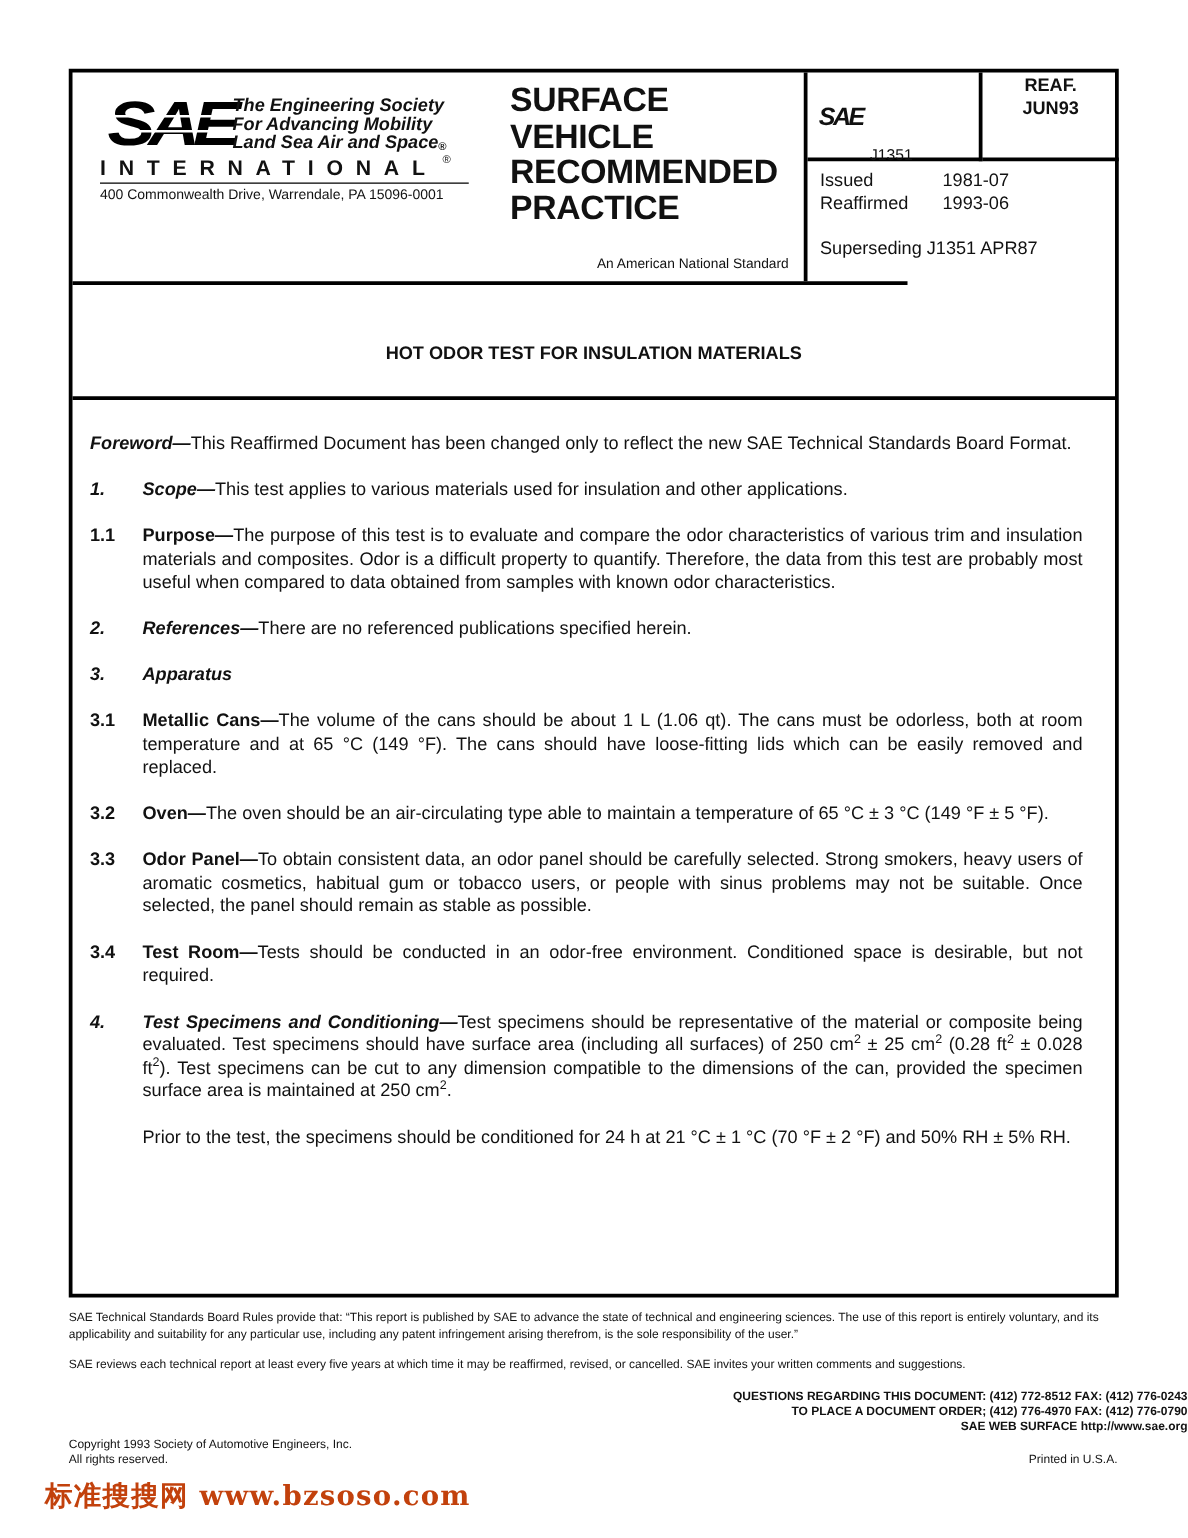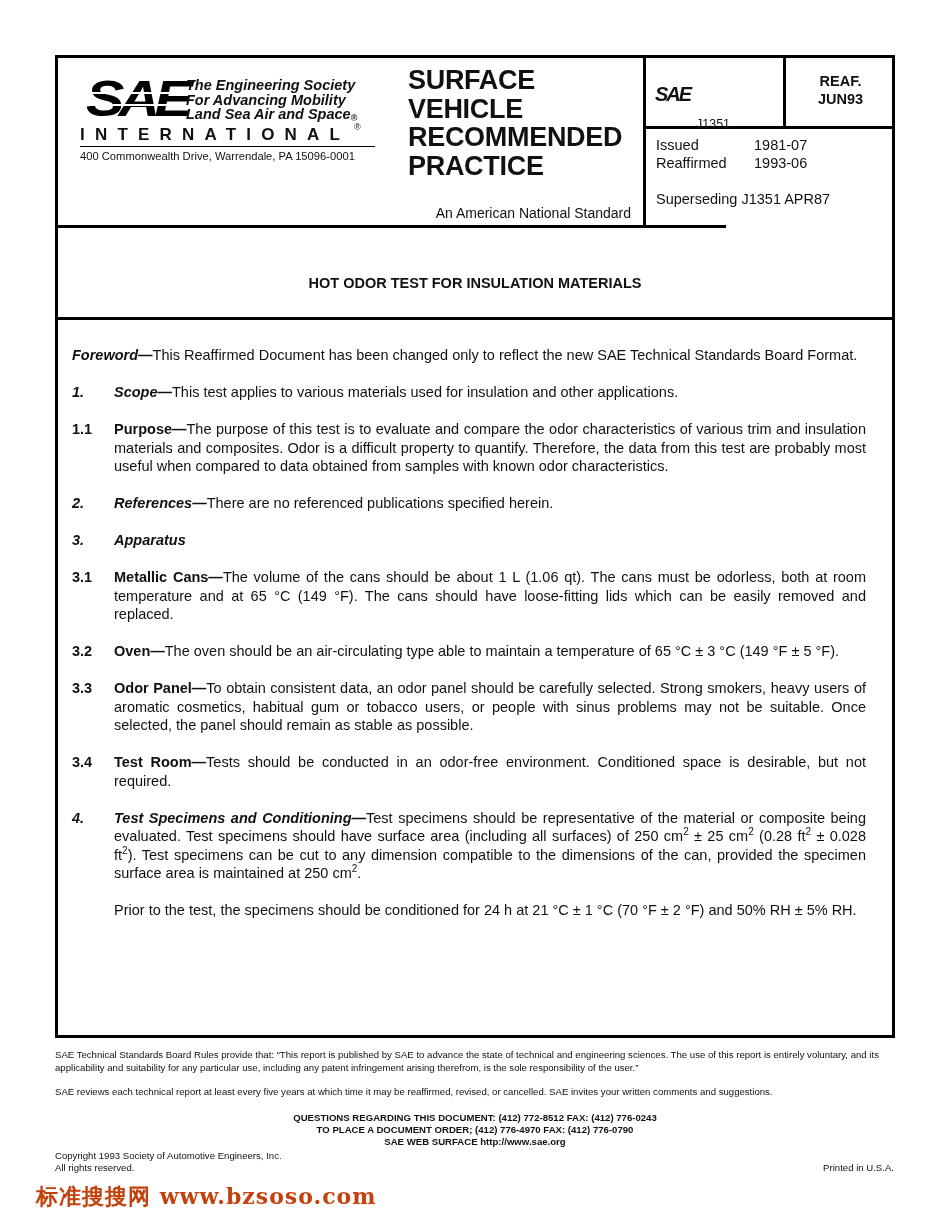--- a/index.html
+++ b/index.html
@@ -34,40 +34,40 @@
   }
   .reg2 { position: absolute; left: 296px; top: 64px; font-size: 9px; }
   .addr-rule { position: absolute; left: 22px; top: 88px; width: 295px; height: 1px; background: #000; }
   .addr { position: absolute; left: 22px; top: 92px; font-size: 11.2px; }
 
   .type-cell { position: absolute; left: 345px; top: 0; width: 240px; height: 167px; }
   .type-title {
     position: absolute; left: 5px; top: 8px;
     font-weight: bold; font-size: 27px; line-height: 28.5px; letter-spacing: -0.3px;
   }
-  .ans { position: absolute; right: 12px; top: 147px; font-size: 14px; }
+  .ans { position: absolute; right: 12px; top: 147px; font-size: 11px; }
 
   .info-cell {
     position: absolute; left: 585px; top: 0; width: 249px; height: 167px;
     border-left: 3px solid #000;
   }
   .docno-box {
     position: absolute; left: 0; top: 0; width: 137px; height: 68px;
     border-right: 3px solid #000; border-bottom: 3px solid #000;
   }
   .docno-sae {
     position: absolute; left: 9px; top: 25px;
     font-weight: bold; font-style: italic; font-size: 20px; letter-spacing: -2px;
   }
   .docno-num { position: absolute; left: 50px; top: 31px; font-weight: normal; font-size: 12.5px; margin-top: 28px; }
   .reaf-box {
     position: absolute; left: 140px; top: 0; width: 109px; height: 68px;
     border-bottom: 3px solid #000; text-align: center;
   }
-  .reaf-text { display: block; padding-top: 14px; font-weight: bold; font-size: 14.5px; line-height: 18px; }
+  .reaf-text { display: block; padding-top: 2px; font-weight: bold; font-size: 14.5px; line-height: 18px; }
   .dates { position: absolute; left: 10px; top: 78px; font-size: 14.5px; line-height: 18px; }
   .dates .row { display: flex; }
   .dates .lbl { width: 98px; }
   .supersede { position: absolute; left: 10px; top: 133px; font-size: 14.5px; }
 
   .title-band {
     position: absolute; left: 0; top: 170px; width: 834px; height: 89px;
     border-bottom: 3px solid #000;
   }
   .doc-title {
@@ -87,21 +87,21 @@
   .bhi { font-weight: bold; font-style: italic; }
   .hang { padding-left: 13px; text-indent: -13px; }
   sup { font-size: 10px; line-height: 0; vertical-align: 6px; }
 
   .footer-notes {
     position: absolute; left: 55px; top: 1049px; width: 842px;
     font-size: 9.6px; line-height: 12.5px;
   }
   .footer-notes p { margin: 0 0 12px 0; }
   .contact {
-    position: absolute; left: 0; right: 0; top: 1112px; text-align: center;
+    position: absolute; left: 0; right: 0; top: 1112px; text-align: right;
     font-weight: bold; font-size: 9.6px; line-height: 12px;
   }
   .copyright {
     position: absolute; left: 55px; top: 1150px; font-size: 9.6px; line-height: 12px;
   }
   .printed { position: absolute; right: 56px; top: 1162px; font-size: 9.6px; }
   .watermark {
     position: absolute; left: 36px; top: 1182px;
     font-family: "DejaVu Serif", serif; font-weight: bold; font-size: 22px; color: #c2410c;
     letter-spacing: 1px;

